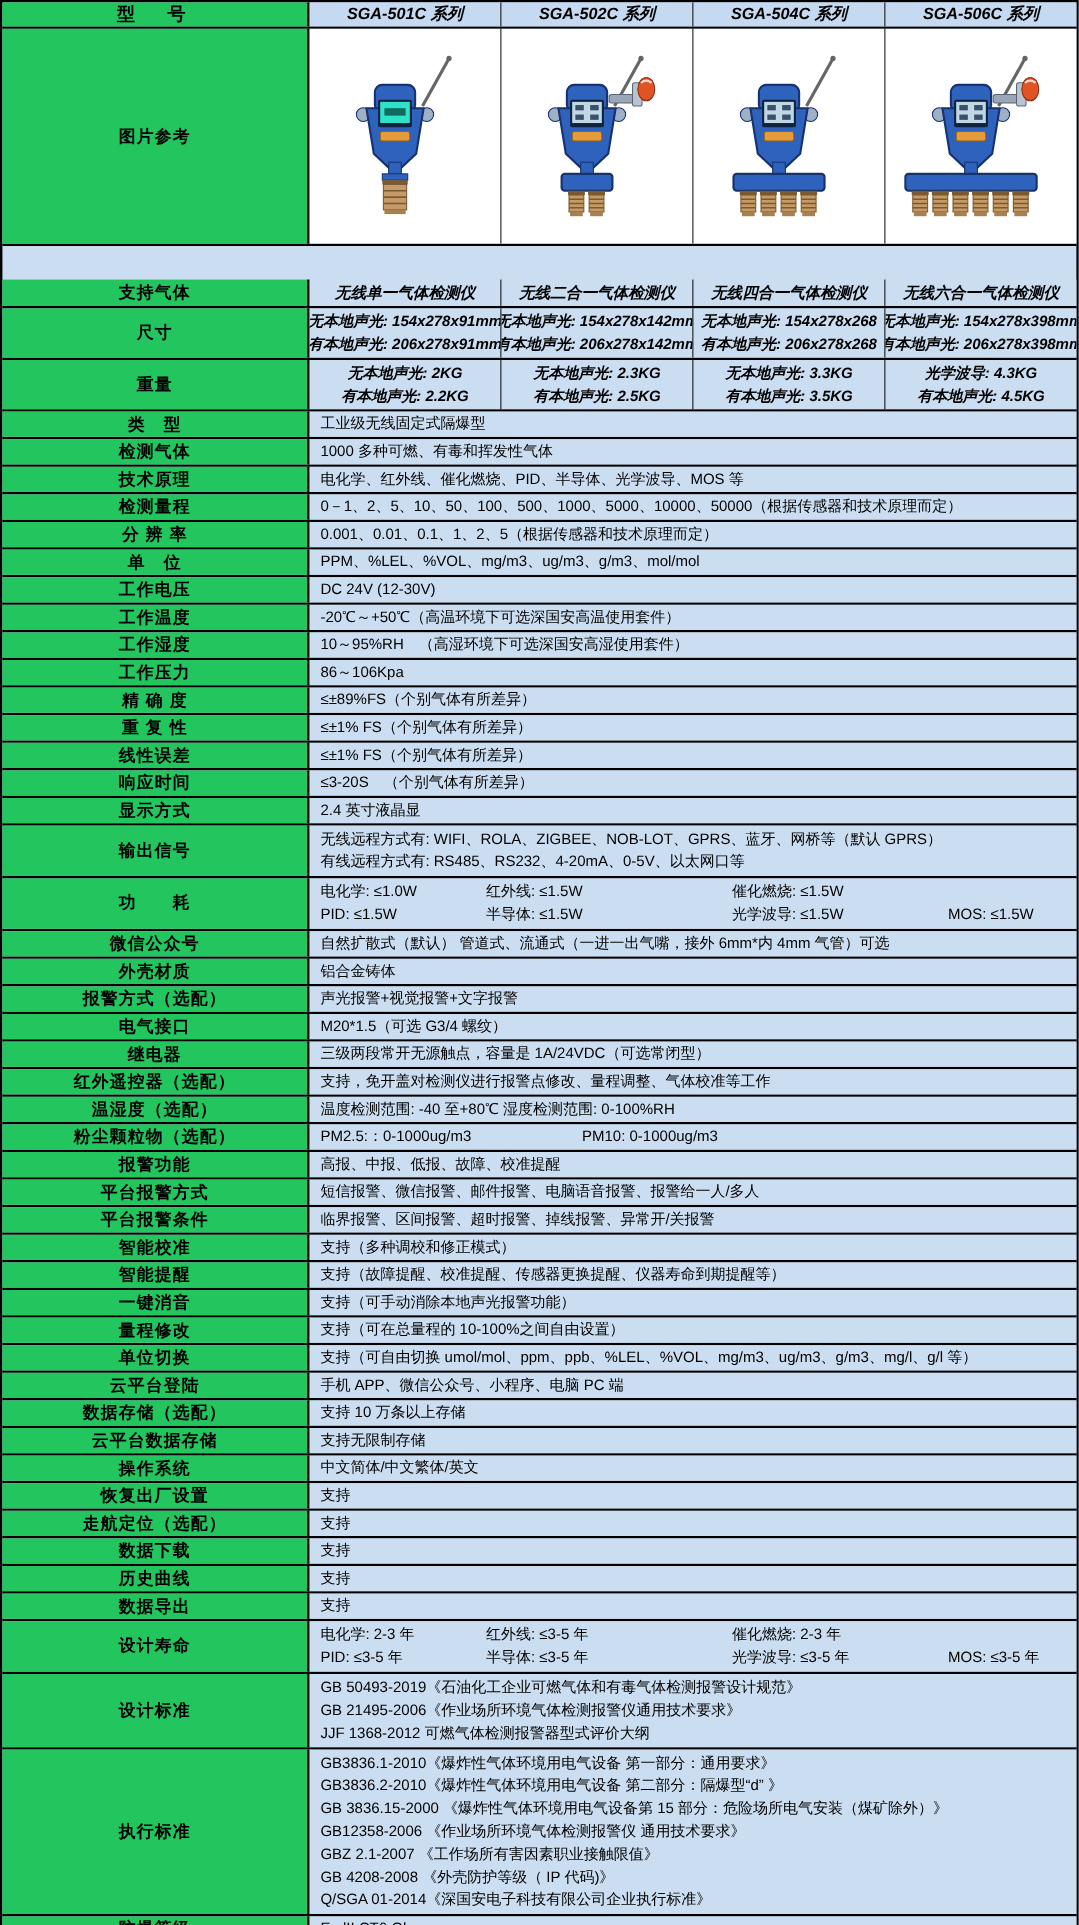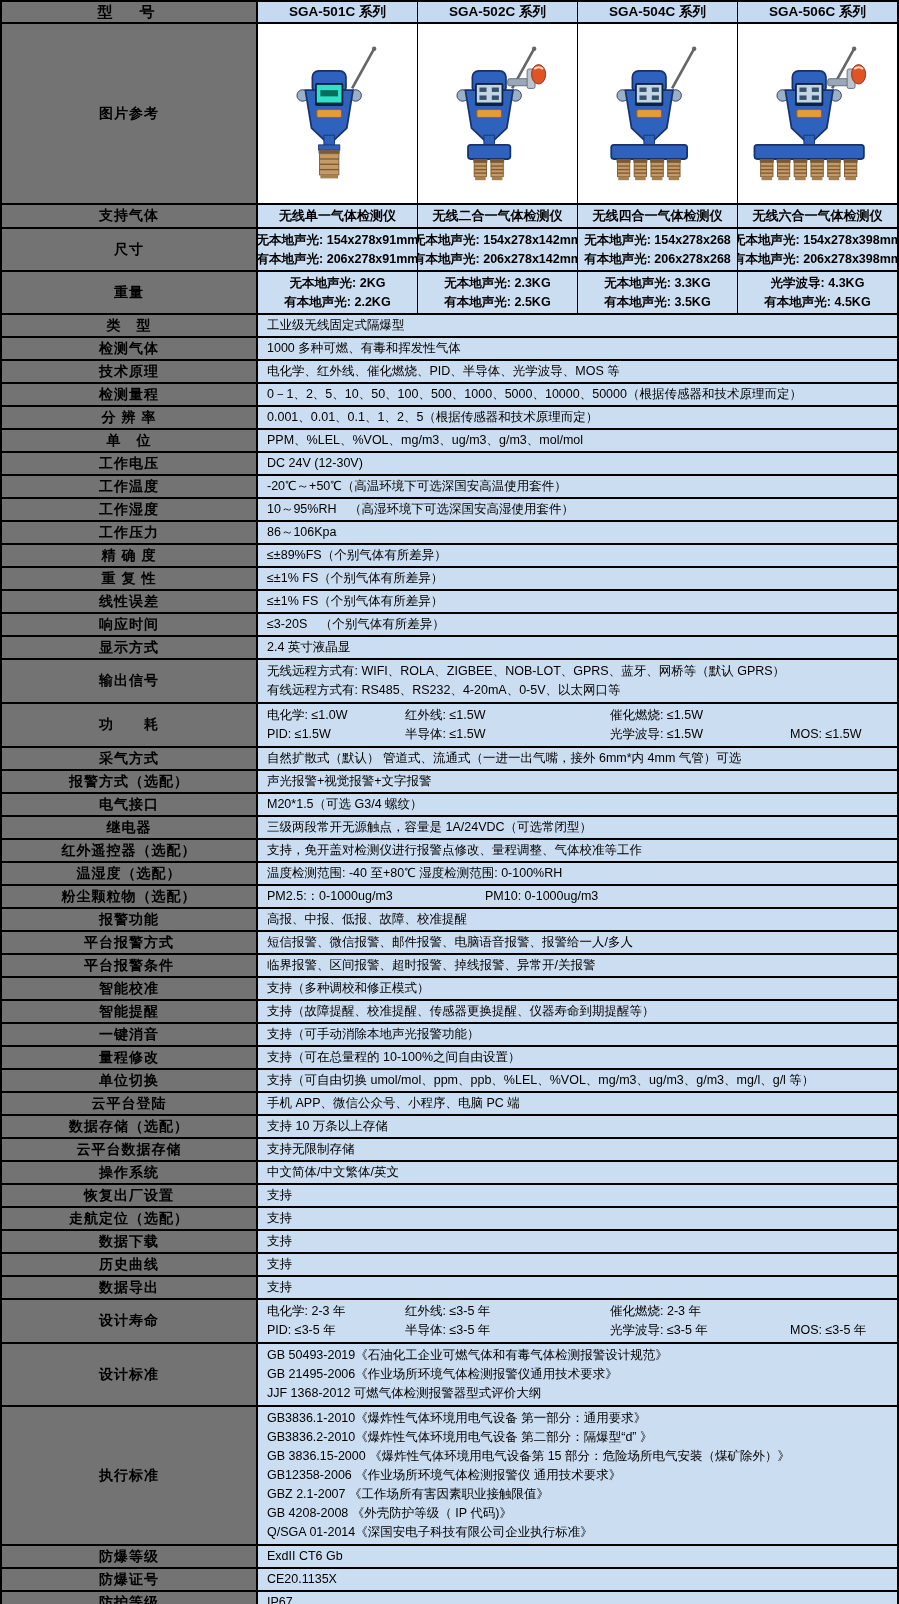--- a/index.html
+++ b/index.html
@@ -1,37 +1,37 @@
 <!DOCTYPE html>
 <html><head>
 <meta charset="utf-8">
 <style>
   html,body{margin:0;padding:0;background:#fff;}
   body{font-family:"Liberation Sans",sans-serif;color:#000;-webkit-font-smoothing:none;}
   .sheet{width:899px;box-sizing:border-box;border:2px solid #000;background:#CBDDF1;}
   .row{display:flex;border-bottom:2px solid #000;box-sizing:border-box;}
   .row:last-child{border-bottom:none;}
-  .lab{flex:0 0 256px;width:256px;background:#737373;border-right:2px solid #000;box-sizing:border-box;
+  .lab{flex:0 0 256px;width:256px;background:#22c55e;border-right:2px solid #000;box-sizing:border-box;
        display:flex;align-items:center;justify-content:center;text-align:right;
        font-weight:bold;font-size:14px;letter-spacing:1px;padding:0 4px;}
   .val{flex:1;background:#CBDDF1;display:flex;flex-direction:column;
        padding:1px 4px 1px 9px;box-sizing:border-box;min-width:0;}
   .line{height:19px;line-height:19px;font-size:12.5px;white-space:nowrap;overflow:hidden;}
   .seg{display:inline-block;vertical-align:top;}
   .cells{flex:1;display:flex;min-width:0;}
   .cell{flex:1;border-right:1px solid #000;box-sizing:border-box;background:#CBDDF1;
         display:flex;flex-direction:column;align-items:center;justify-content:space-evenly;
-        font-size:12.5px;min-width:0;overflow:hidden;}
+        font-size:12.5px;min-width:0;overflow:hidden;font-style:italic;}
   .cell:last-child{border-right:none;}
   .row-header{height:22px;}
   .row-header .lab{font-size:15px;letter-spacing:6px;}
   .row-header .cell{background:#C5D9F1;font-weight:bold;font-size:13.5px;justify-content:center;}
   .row-images{height:181px;}
   .row-images .cell{background:#FFFFFF;justify-content:center;}
-  .row-gas{height:24px;}
+  .row-gas{height:24px;margin-top:28px;}
   .row-gas .cell{font-weight:bold;font-size:13px;justify-content:center;}
   .row-2l{height:43px;}
   .row-2l .cell{font-weight:bold;padding:2px 0;}
   .row-2l .cell .line{height:18px;line-height:18px;}
   .spec .val.pad{padding-top:2px;padding-bottom:2px;}
 </style>
 </head>
 <body>
 
 <div class="sheet">
@@ -410,23 +410,29 @@
         </div>
       </div>
       <div class="row spec">
         <div class="lab">功　　耗</div>
         <div class="val pad">
           <div class="line"><span class="seg" style="min-width: 138px;">电化学: ≤1.0W</span><span class="seg" style="min-width: 205px;">红外线: ≤1.5W</span><span class="seg">催化燃烧: ≤1.5W</span></div>
           <div class="line"><span class="seg" style="min-width: 138px;">PID: ≤1.5W</span><span class="seg" style="min-width: 205px;">半导体: ≤1.5W</span><span class="seg" style="min-width: 180px;">光学波导: ≤1.5W</span><span class="seg">MOS: ≤1.5W</span></div>
         </div>
       </div>
       <div class="row spec">
-        <div class="lab">采气方式</div>
+        <div class="lab">微信公众号</div>
         <div class="val">
           <div class="line"><span class="seg">自然扩散式（默认） 管道式、流通式（一进一出气嘴，接外 6mm*内 4mm 气管）可选</span></div>
+        </div>
+      </div>
+      <div class="row spec">
+        <div class="lab">外壳材质</div>
+        <div class="val">
+          <div class="line"><span class="seg">铝合金铸体</span></div>
         </div>
       </div>
       <div class="row spec">
         <div class="lab">报警方式（选配）</div>
         <div class="val">
           <div class="line"><span class="seg">声光报警+视觉报警+文字报警</span></div>
         </div>
       </div>
       <div class="row spec">
         <div class="lab">电气接口</div>

